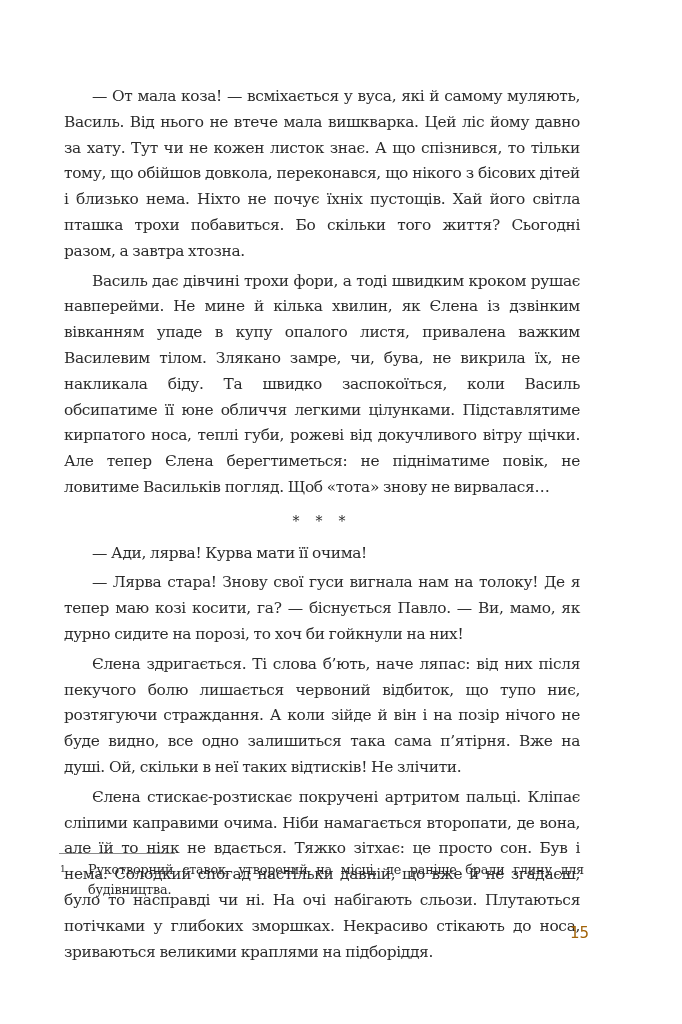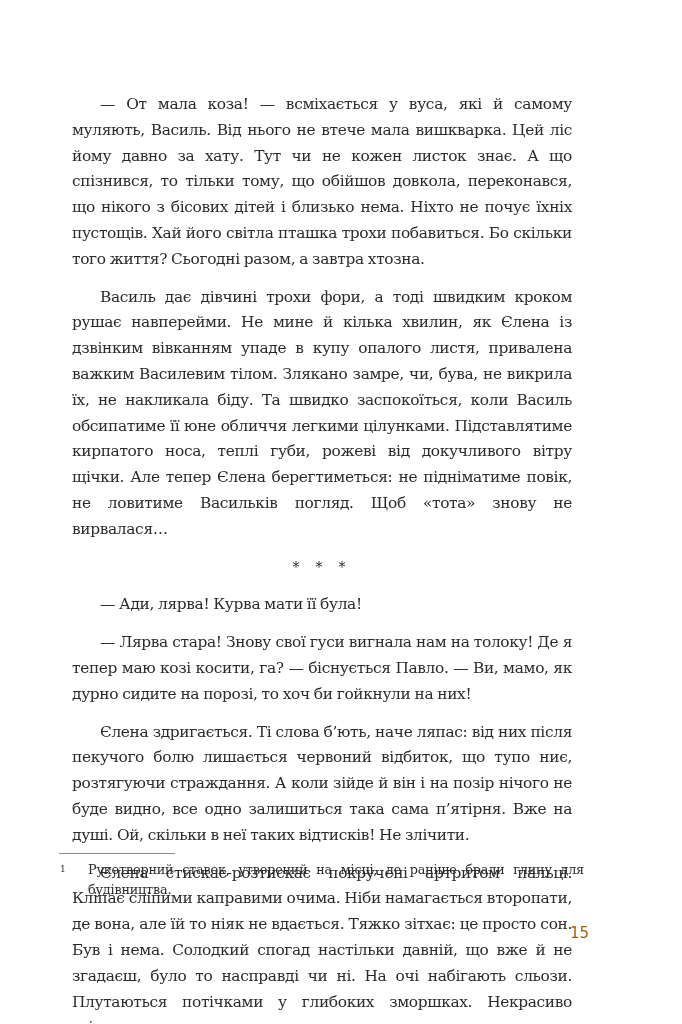--- a/index.html
+++ b/index.html
@@ -13,21 +13,21 @@
   }
   .page { position: absolute; left: 60px; top: 80px; width: 524px; }
   .body-text {
     font-size: 15.4px;
     line-height: 25.8px;
     text-align: justify;
     hyphens: manual;
     letter-spacing: -0.35px;
     word-spacing: -0.5px;
   }
-  .body-text p { margin: 12px; text-indent: 28px; }
+  .body-text p { margin: 4px; text-indent: 28px; }
   .scene-break {
     text-align: center;
     font-size: 14px;
     line-height: 25.8px;
     margin: 8px 0 6px 0;
     letter-spacing: 6px;
   }
   .footnote-rule {
     position: absolute; left: 59px; top: 853px;
     width: 116px; height: 0; border-top: 1px solid #8a8a8a;
@@ -49,21 +49,21 @@
   sup.fnref { font-size: 8px; vertical-align: 6px; line-height: 0; }
 </style>
 </head>
 <body>
 
 <div class="page">
   <div class="body-text">
     <p>— От мала коза! — всміхається у вуса, які й самому муляють, Василь. Від нього не втече мала вишкварка. Цей ліс йому давно за хату. Тут чи не кожен листок знає. А що спізнився, то тільки тому, що обійшов довкола, переконався, що нікого з бісових дітей і близько нема. Ніхто не почує їхніх пустощів. Хай його світла пташка трохи побавиться. Бо скільки того життя? Сьогодні разом, а завтра хтозна.</p>
     <p>Василь дає дівчині трохи фори, а тоді швидким кроком рушає навперейми. Не мине й кілька хвилин, як Єлена із дзвінким вівканням упаде в купу опалого листя, привалена важким Василевим тілом. Злякано замре, чи, бува, не викрила їх, не накликала біду. Та швидко заспокоїться, коли Василь обсипатиме її юне обличчя легкими цілунками. Підставлятиме кирпатого носа, теплі губи, рожеві від докучливого вітру щічки. Але тепер Єлена берегтиметься: не підніматиме повік, не ловитиме Васильків погляд. Щоб «тота» знову не вирвалася…</p>
     <div class="scene-break">* * *</div>
-    <p>— Ади, лярва! Курва мати її була!</p>
+    <p>— Ади, лярва! Курва мати її очима!</p>
     <p>— Лярва стара! Знову свої гуси вигнала нам на толоку! Де я тепер маю козі косити, га? — біснується Павло. — Ви, мамо, як дурно сидите на порозі, то хоч би гойкнули на них!</p>
     <p>Єлена здригається. Ті слова б’ють, наче ляпас: від них після пекучого болю лишається червоний відбиток, що тупо ниє, розтягуючи страждання. А коли зійде й він і на позір нічого не буде видно, все одно залишиться така сама п’ятірня. Вже на душі. Ой, скільки в неї таких відтисків! Не злічити.</p>
     <p>Єлена стискає-розтискає покручені артритом пальці. Кліпає сліпими каправими очима. Ніби намагається второпати, де вона, але їй то ніяк не вдається. Тяжко зітхає: це просто сон. Був і нема. Солодкий спогад настільки давній, що вже й не згадаєш, було то насправді чи ні. На очі набігають сльози. Плутаються потічками у глибоких зморшках. Некрасиво стікають до носа, зриваються великими краплями на підборіддя.</p>
   </div>
 </div>
 
 <div class="footnote-rule"></div>
 
 <div class="footnote">
   <span class="marker">1</span>

